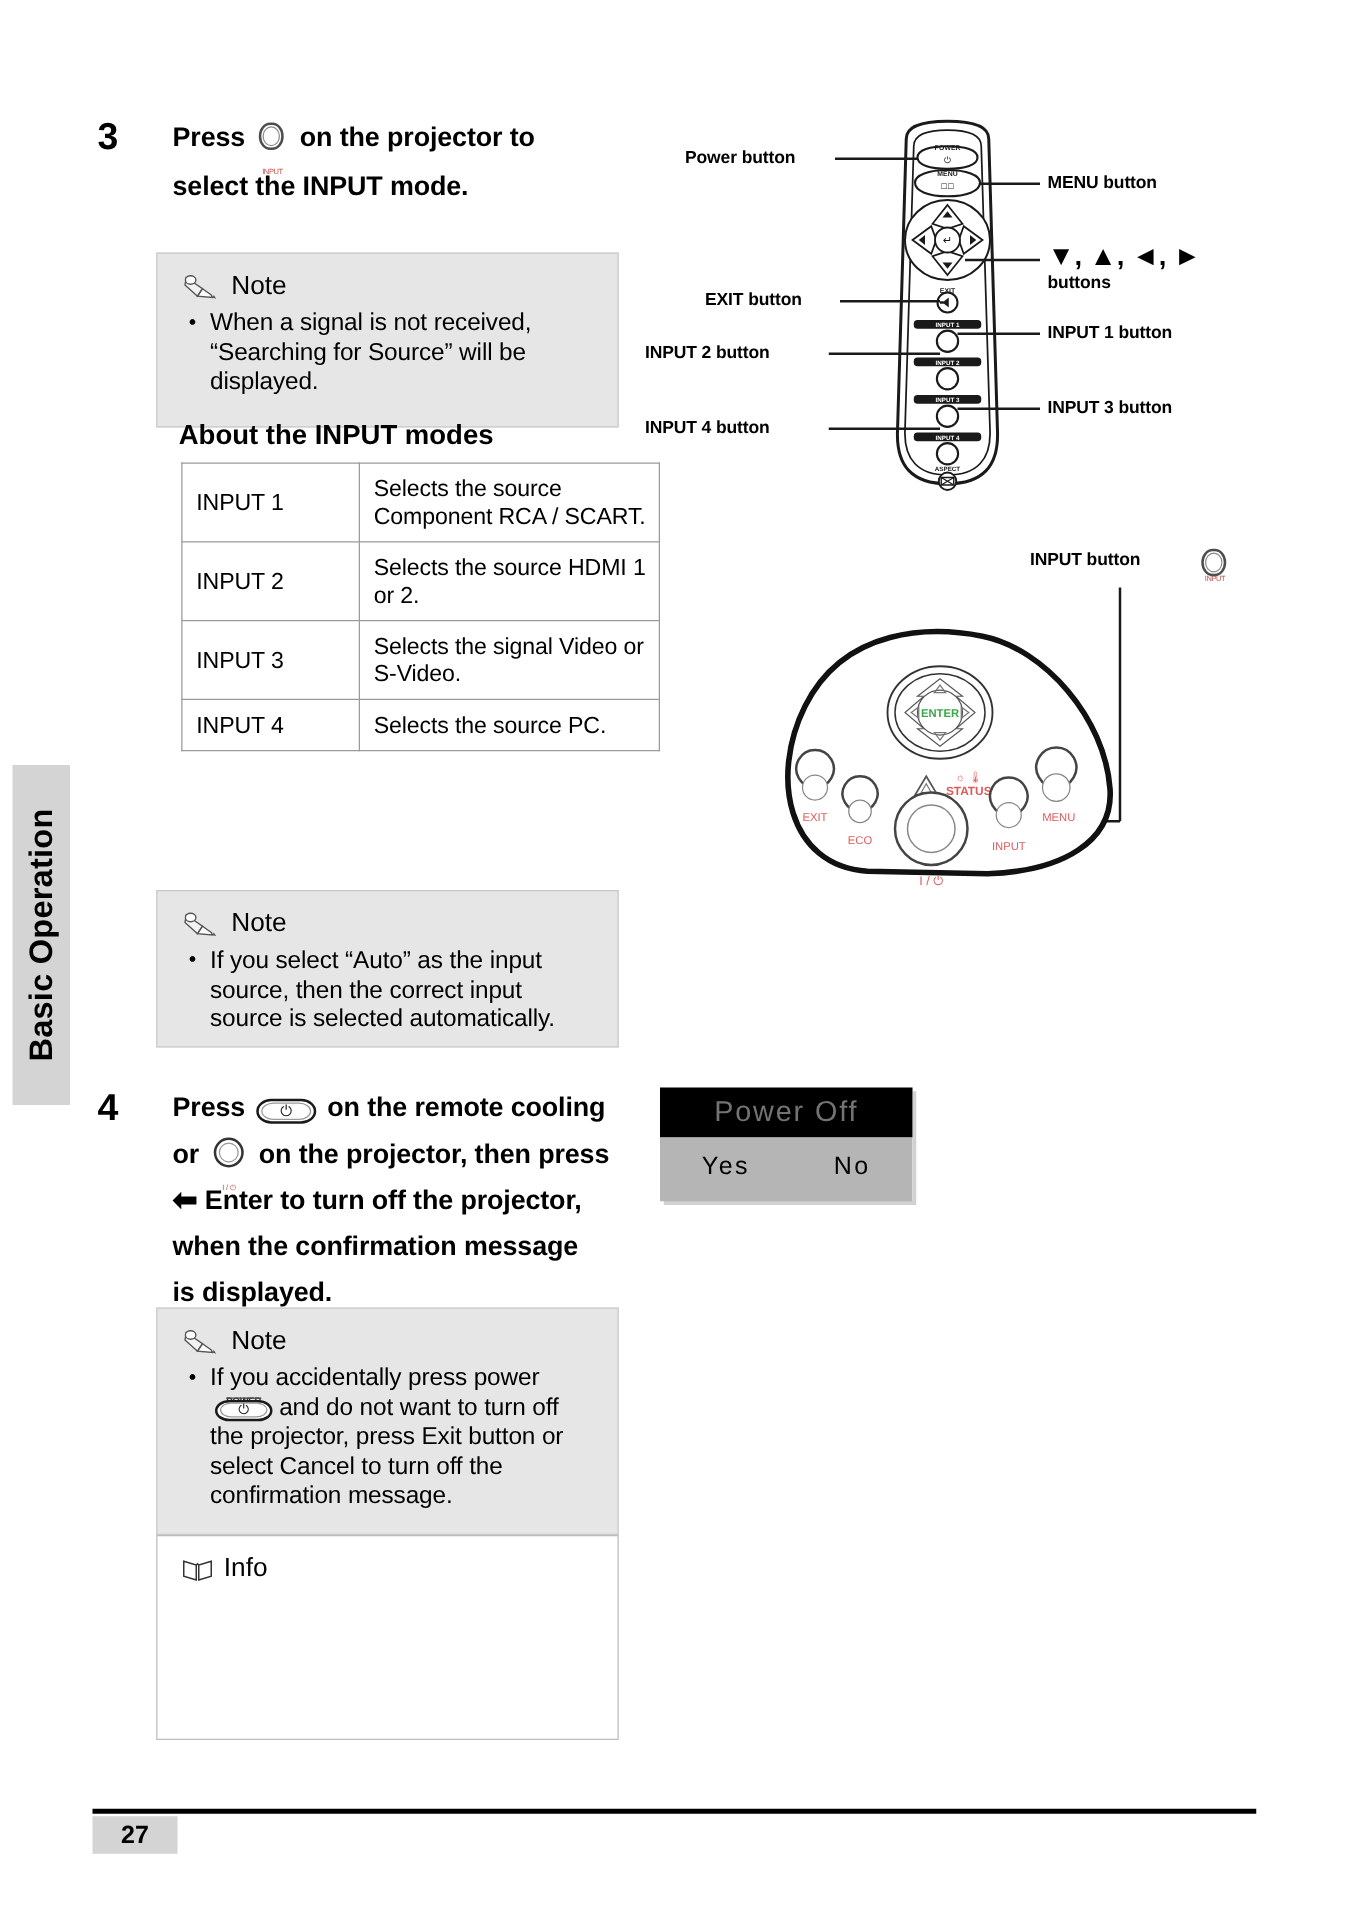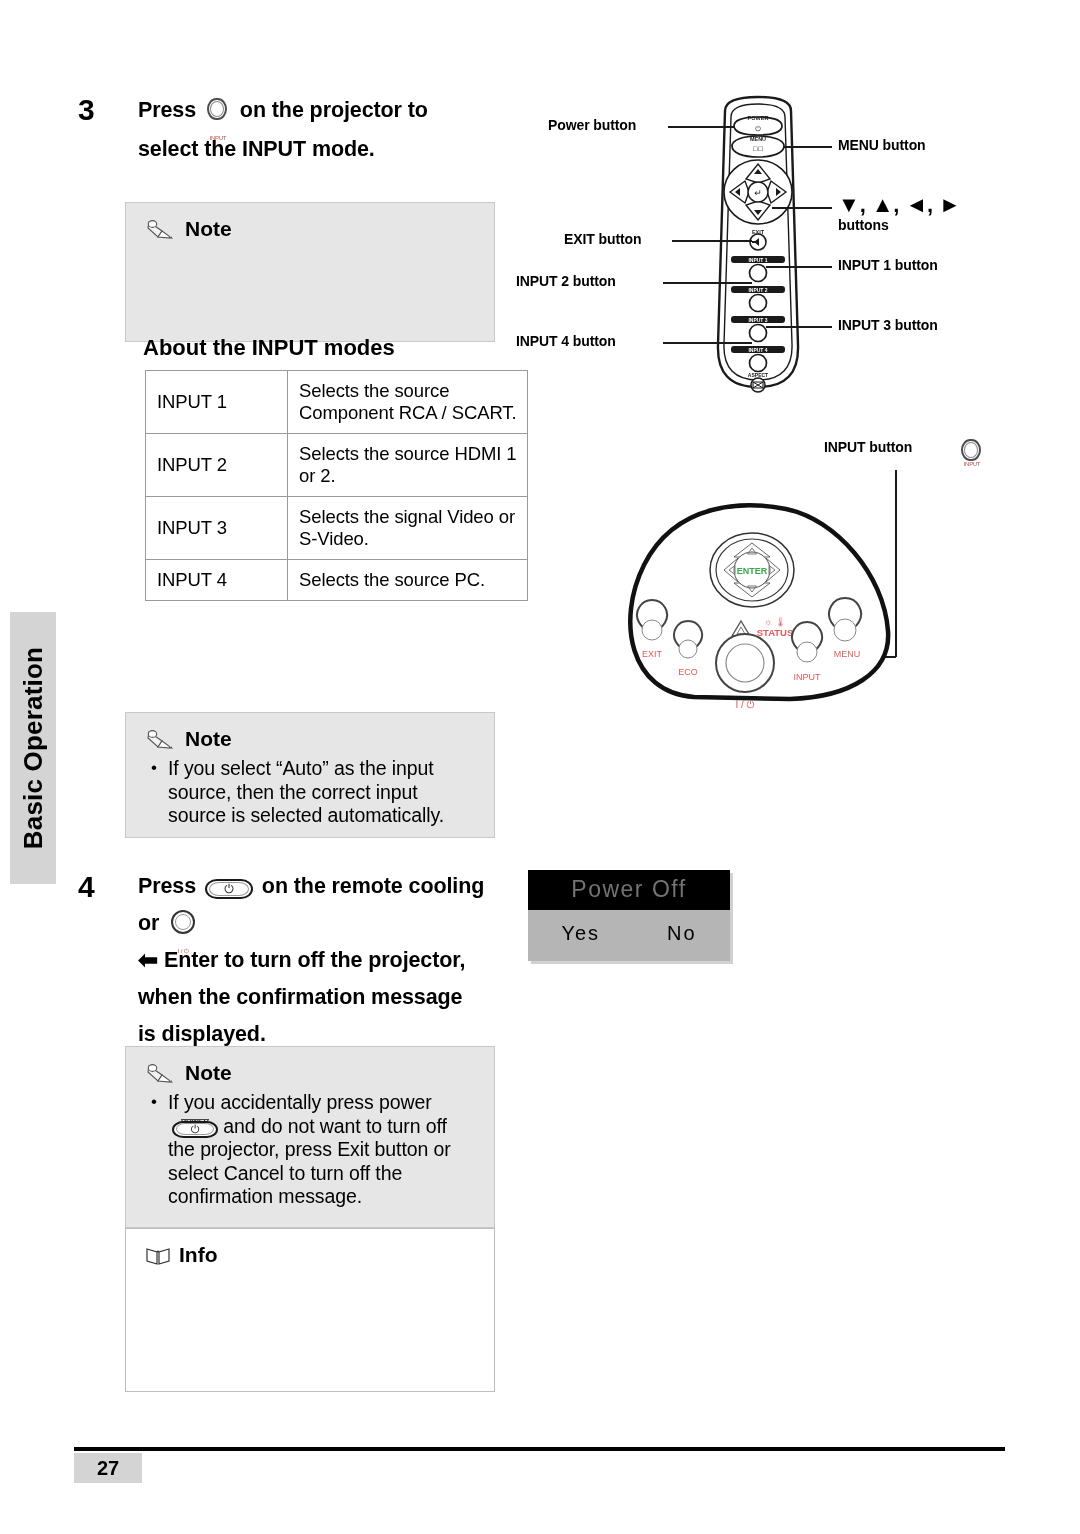--- a/index.html
+++ b/index.html
@@ -188,21 +188,21 @@
   .box.note {
     background: #e6e6e6;
     border: 1px solid #c8c8c8;
   }
   .box.info {
     background: #ffffff;
     border: 1px solid #bdbdbd;
   }
   .box-title {
     font-size: 21px;
-    font-weight: bold;
+    font-weight: normal;
     margin: 0 0 6px 0;
     display: flex;
     align-items: center;
     gap: 9px;
   }
   .box ul {
     margin: 0;
     padding: 0;
     list-style: none;
   }
@@ -377,20 +377,23 @@
     <span class="pencil-icon">
       <svg viewBox="0 0 30 22" width="30" height="22">
         <path d="M3 4 L16 13 L12 19 L2 10 Z" fill="#f2f2f2" stroke="#555" stroke-width="1.1"></path>
         <path d="M16 13 L23 18 L24 20 L12 19 Z" fill="#ffffff" stroke="#555" stroke-width="1.1"></path>
         <ellipse cx="6.5" cy="6" rx="4.2" ry="3.4" fill="#ffffff" stroke="#555" stroke-width="1.1"></ellipse>
         <path d="M24 20 L27 21 L25 18 Z" fill="#555"></path>
       </svg>
     </span>
     <span>Note</span>
   </div>
+  <ul>
+    <li>When a signal is not received, “Searching for Source” will be displayed.</li>
+  </ul>
 </div>
 
 <div class="sub-head" style="left:143px; top:335px;">About the INPUT modes</div>
 
 <table class="modes-table" style="left:145px; top:370px; width:340px;">
   <tbody>
     <tr>
       <td class="c1">INPUT 1</td>
       <td class="c2">Selects the source Component RCA / SCART.</td>
     </tr>
@@ -437,20 +440,21 @@
     <span class="pill"></span><span class="pill-in"></span>
     <span class="pw-sym">⏻</span>
   </span>
   <span>on the remote cooling</span>
   <div style="margin-top:0;">
     <span>or</span>
     <span class="ic ic-power-round">
       <span class="ring"></span><span class="ring2"></span>
       <span class="cap">I / ⏻</span>
     </span>
+    <span>on the projector, then press</span>
   </div>
   <div style="margin-top:0;">
     <span class="enter-arrow">⬅</span>
     <span>Enter to turn off the projector,</span>
   </div>
   <div>when the confirmation message</div>
   <div>is displayed.</div>
 </div>
 
 <div class="box note" style="left:125px; top:1046px; width:370px; height:182px;">

